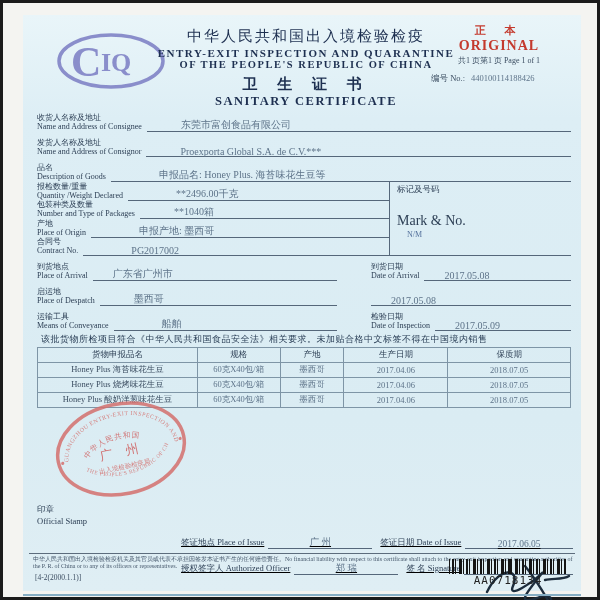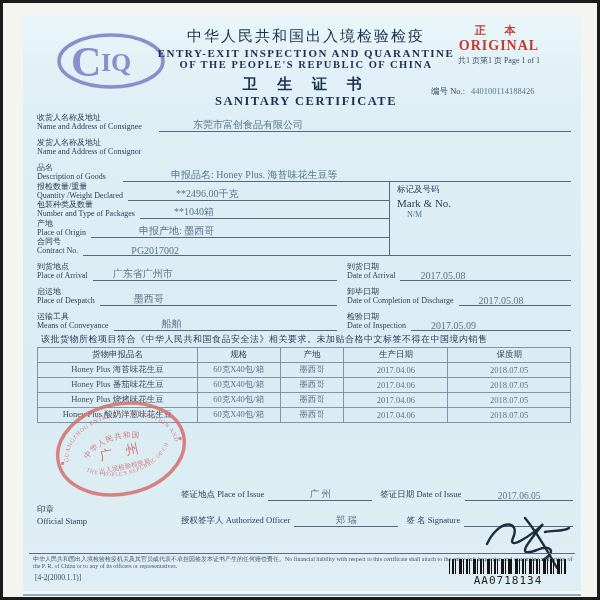--- a/index.html
+++ b/index.html
@@ -15,60 +15,60 @@
   .titles { position:absolute; left:118px; top:8px; width:330px; text-align:center; color:#1d2f50; }
   .t-cn  { font-size:15px; font-weight:normal; letter-spacing:2px; }
   .t-en1 { font-size:11px; font-weight:bold; letter-spacing:1.5px; margin-top:1px; }
   .t-en2 { font-size:10.5px; font-weight:bold; letter-spacing:1.5px; }
   .t-cert-cn { font-size:15px; font-weight:bold; letter-spacing:8px; margin-top:5px; }
   .t-cert-en { font-size:12.5px; font-weight:bold; letter-spacing:1.5px; }
   .hdr-right { position:absolute; right:6px; top:4px; width:152px; text-align:center; }
   .orig-cn { color:#c43a2e; font-size:11px; font-weight:bold; letter-spacing:8px; }
   .orig-en { color:#c43a2e; font-size:14px; font-weight:bold; letter-spacing:1px; }
   .page-info { color:#3a4c60; font-size:8px; margin-top:1px; white-space:nowrap; }
-  .no-row { margin-top:20px; font-size:8.5px; color:#3a4c60; text-align:left; white-space:nowrap;padding-left:8px; }
+  .no-row { margin-top:7px; font-size:8.5px; color:#3a4c60; text-align:left; white-space:nowrap;padding-left:8px; }
   .no-row .val { color:#5d7389; margin-left:6px; }
 
   
   .fields { position:absolute; left:14px; top:92px; width:534px; }
   .frow { display:flex; align-items:flex-end; }
-  .frow.tall { height:25px;gap:12px; }
+  .frow.tall { height:25px; }
   .frow.short { height:18.5px; }
   .flabel { white-space:nowrap; color:#2e4056; padding-right:5px; }
   .flabel .cn { font-size:8px; line-height:9px; }
   .flabel .en { font-size:8px; line-height:10px; }
   .fline { flex:1; border-bottom:1px solid #55677a; display:flex; align-items:flex-end; min-width:0; }
   .fval { font-size:10px; color:#5d7389; white-space:nowrap; transform:translateY(1px); }
   .ml-lg { margin-left:48px; } .ml-md { margin-left:34px; } .ml-sm { margin-left:20px; }
 
   .mid { display:flex; height:74px; }
   .mid-left { width:352px; }
   .mark-box { flex:1; border-left:1px solid #55677a; border-bottom:1px solid #55677a;
               padding:2px 0 0 7px; color:#2e4056; }
-  .mark-box .cn { font-size:8.5px; } .mark-box .en { font-size:11px; margin-top:1px; }
+  .mark-box .cn { font-size:8.5px; } .mark-box .en { font-size:14px; margin-top:17px; }
   .mark-val { font-size:8px; color:#54719c; margin:1px 0 0 10px; }
 
-  .two-col { display:flex; height:25px; }
+  .two-col { display:flex; height:25px;gap:24px; }
   .tc-left { width:300px; display:flex; align-items:flex-end; }
   .tc-right { flex:1; display:flex; align-items:flex-end; padding-left:10px; }
 
   
   .notice { position:absolute; left:18px; top:318px; width:530px; font-size:9px; color:#2c4058; letter-spacing:0.5px; }
   table.goods { position:absolute; left:14px; top:332px; width:534px; border-collapse:collapse; }
   table.goods th, table.goods td { border:1px solid #7e95a6; font-weight:normal;
        font-size:8.5px; text-align:center; padding:1px 2px; height:12px; }
   table.goods th { color:#2e4056; }
   table.goods td { color:#5d7389; }
   table.goods td.gname { color:#3c4e62; }
 
   
   .stamp-svg { position:absolute; left:28px; top:384px; opacity:0.85; }
   .ostamp { position:absolute; left:14px; top:489px; color:#2e4056; }
   .ostamp .cn { font-size:8.5px; } .ostamp .en { font-size:8.5px; }
-  .issue { position:absolute; left:158px; top:460px; width:392px; }
+  .issue { position:absolute; left:158px; top:508px; width:392px;text-decoration:underline; }
   .irow { display:flex; align-items:flex-end; height:26px; font-size:8.5px; color:#2e4056; }
   .ilabel { white-space:nowrap; padding-right:4px; }
   .iline { border-bottom:1px solid #55677a; display:flex; align-items:flex-end; justify-content:center; }
   .iline .fval { font-size:9.5px; }
   .w1 { width:104px; } .w2 { flex:1;align-items:flex-end; }
   .sig-svg { position:absolute; right:-6px; top:-22px; }
 
   
   .foot-rule { position:absolute; left:6px; right:6px; top:538px; border-top:1px solid #5c6c7c; }
   .disclaimer { position:absolute; left:10px; top:541px; width:542px; font-size:6px;
@@ -121,20 +121,23 @@
         <div class="fline">
             <span class="fval ml-md">东莞市富创食品有限公司</span>
           </div>
       </div>
 
       <div class="frow tall">
         <div class="flabel">
             <div class="cn">发货人名称及地址</div>
         <div class="en">Name and Address of Consignor</div>
           </div>
+        <div class="fline">
+            <span class="fval ml-md">Proexporta Global S.A. de C.V.***</span>
+          </div>
       </div>
 
       <div class="frow tall">
         <div class="flabel">
             <div class="cn">品名</div>
         <div class="en">Description of Goods</div>
           </div>
         <div class="fline">
             <span class="fval ml-lg">申报品名: Honey Plus. 海苔味花生豆等</span>
           </div>
@@ -211,24 +214,20 @@
         <div class="tc-left frow">
           <div class="flabel">
               <div class="cn">启运地</div>
           <div class="en">Place of Despatch</div>
             </div>
           <div class="fline">
               <span class="fval ml-md">墨西哥</span>
             </div>
         </div>
         <div class="tc-right frow">
-          <div class="flabel">
-              <div class="cn">卸毕日期</div>
-          <div class="en">Date of Completion of Discharge</div>
-            </div>
           <div class="fline">
               <span class="fval ml-sm">2017.05.08</span>
             </div>
         </div>
       </div>
 
       <div class="two-col">
         <div class="tc-left frow">
           <div class="flabel">
               <div class="cn">运输工具</div>
@@ -256,27 +255,20 @@
       <tbody>
           <tr>
         <th style="width:30%">货物申报品名</th>
         <th style="width:15.5%">规格</th>
         <th style="width:12%">产地</th>
         <th style="width:19.5%">生产日期</th>
         <th style="width:23%">保质期</th>
       </tr>
       <tr>
         <td class="gname">Honey Plus 海苔味花生豆</td>
-        <td>60克X40包/箱</td>
-        <td>墨西哥</td>
-        <td>2017.04.06</td>
-        <td>2018.07.05</td>
-      </tr>
-      <tr>
-        <td class="gname">Honey Plus 番茄味花生豆</td>
         <td>60克X40包/箱</td>
         <td>墨西哥</td>
         <td>2017.04.06</td>
         <td>2018.07.05</td>
       </tr>
       <tr>
         <td class="gname">Honey Plus 烧烤味花生豆</td>
         <td>60克X40包/箱</td>
         <td>墨西哥</td>
         <td>2017.04.06</td>

